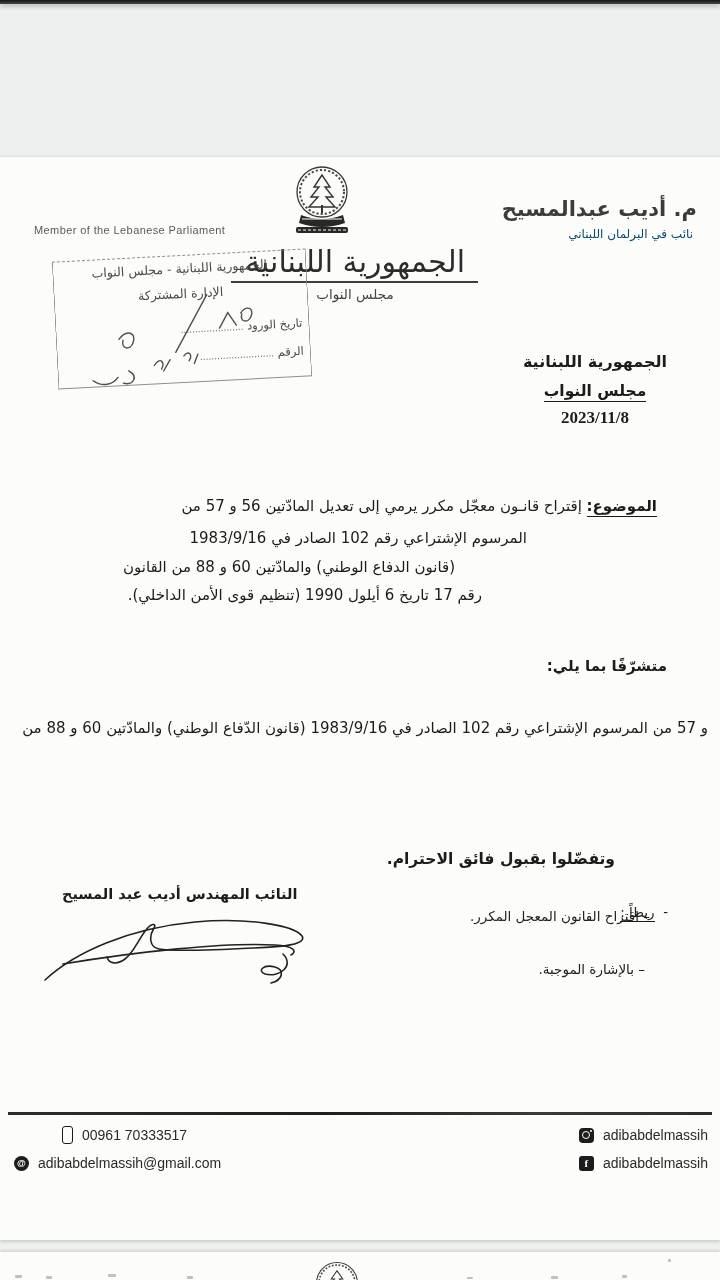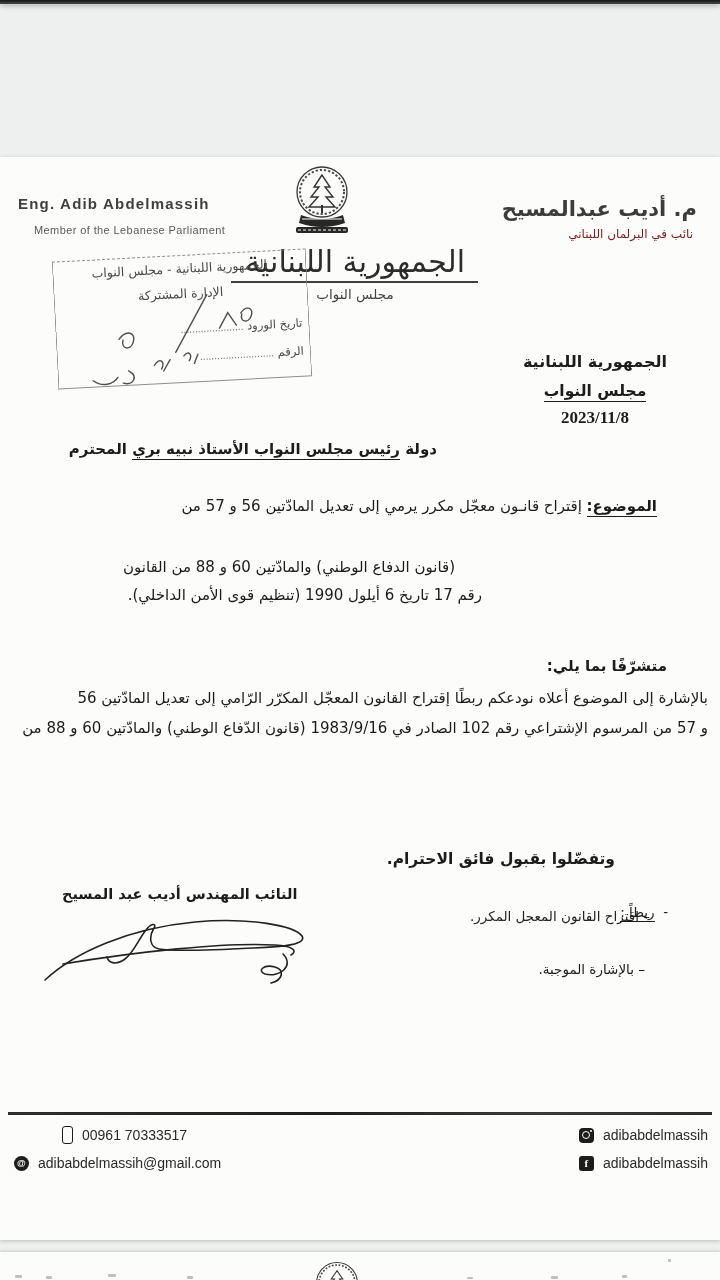--- a/index.html
+++ b/index.html
@@ -12,21 +12,21 @@
   .page2{top:1252px;height:28px;overflow:hidden;box-shadow:0 -1px 3px rgba(0,0,0,.15);}
   .abs{position:absolute;}
   .ar{direction:rtl;white-space:nowrap;}
   .en{font-family:"Liberation Sans",sans-serif;}
   .ul{border-bottom:1.5px solid #1b1b1b;padding-bottom:1px;}
 
   
   .en-name{left:18px;top:194px;font:bold 15px/20px "Liberation Sans",sans-serif;color:#3f3f3f;letter-spacing:1.2px;}
   .en-title{left:22px;top:223px;font:11px/14px "Liberation Sans",sans-serif;color:#5a5a5a;letter-spacing:.4px;padding-left:12px;}
   .ar-name{right:23px;top:196px;font:bold 21px/26px "DejaVu Sans",sans-serif;color:#3c3c3c;}
-  .ar-title{right:27px;top:227px;font:12px/15px "DejaVu Sans",sans-serif;color:#7f1d1d;}
+  .ar-title{right:27px;top:227px;font:12px/15px "DejaVu Sans",sans-serif;color:#0c4a6e;}
   .emblem1{left:289px;top:165px;}
   .lh-title{left:225px;top:245px;width:260px;text-align:center;font:30px/34px "DejaVu Sans",sans-serif;color:#2c2c2c;}
   .lh-underline{left:231px;top:281px;width:247px;height:2px;background:#3f3f3f;}
   .lh-parliament{left:225px;top:286px;width:260px;text-align:center;font:13.5px/16px "DejaVu Sans",sans-serif;color:#444;}
 
   
   .stamp{left:55px;top:255px;width:252px;height:126px;transform:rotate(-3deg);
          border:1px solid #8f8f8f;border-top-style:dashed;color:#4a4a4a;}
   .stamp-l1{left:0;top:5px;width:100%;text-align:center;font:12.5px/16px "DejaVu Sans",sans-serif;direction:rtl;}
   .stamp-l2{left:0;top:30px;width:100%;text-align:center;font:12.5px/16px "DejaVu Sans",sans-serif;direction:rtl;}
@@ -80,21 +80,20 @@
   .emblem2{left:310px;top:4px;}
   .fm{position:absolute;background:#999f9c;opacity:.65;border-radius:1px;}
 </style>
 </head>
 <body>
 
 <div class="scan">
   <div class="top-edge"></div>
   <div class="page page1"></div>
 
-  <div class="abs en-name">Eng. Adib Abdelmassih</div>
   <div class="abs en-title">Member of the Lebanese Parliament</div>
   <div class="abs ar ar-name" lang="ar">م. أديب عبدالمسيح</div>
   <div class="abs ar ar-title" lang="ar">نائب في البرلمان اللبناني</div>
 
   <svg class="abs emblem1" width="66" height="77" viewBox="0 0 66 77">
     <circle cx="33" cy="27" r="25" fill="none" stroke="#3a3a3a" stroke-width="1.3"></circle>
     <circle cx="33" cy="27" r="22" fill="none" stroke="#4a4a4a" stroke-width="2" stroke-dasharray="2.2,2"></circle>
     <path d="M33,10 L25,22 H30 L22,32 H29 L20,42 H46 L37,32 H44 L36,22 H41 Z" fill="none" stroke="#333" stroke-width="1.4"></path>
     <line x1="33" y1="40" x2="33" y2="48" stroke="#333" stroke-width="2"></line>
     <path d="M12,50 Q33,58 54,50 L56,58 Q33,66 10,58 Z" fill="#282828"></path>
@@ -131,32 +130,29 @@
         <path d="M70,112 c10,6 4,15 -6,12"></path>
         <path d="M34,120 c9,7 20,5 25,-2"></path>
       </g>
     </svg>
   </div>
 
   <div class="abs ar ref ref-republic" lang="ar">الجمهورية اللبنانية</div>
   <div class="abs ar ref ref-parliament" lang="ar"><span class="ul">مجلس النواب</span></div>
   <div class="abs ref ref-date">2023/11/8</div>
 
-  <div class="abs ar addressee" lang="ar">
-    <span>دولة </span><span class="ul">رئيس مجلس النواب الأستاذ نبيه بري</span><span> المحترم</span>
-  </div>
 
   <div class="abs ar subj subj1" lang="ar">
     <span class="subj-label ul">الموضوع:</span><span> إقتراح قانـون معجّل مكرر يرمي إلى تعديل المادّتين 56 و 57 من</span>
   </div>
+  <div class="abs ar subj subj2" lang="ar">المرسوم الإشتراعي رقم 102 الصادر في 1983/9/16</div>
   <div class="abs ar subj subj3" lang="ar">(قانون الدفاع الوطني) والمادّتين 60 و 88 من القانون</div>
   <div class="abs ar subj subj4" lang="ar">رقم 17 تاريخ 6 أيلول 1990 (تنظيم قوى الأمن الداخلي).</div>
 
   <div class="abs ar salutation" lang="ar">متشرّفًا بما يلي:</div>
-  <div class="abs ar bodyline bl1" lang="ar">بالإشارة إلى الموضوع أعلاه نودعكم ربطًا إقتراح القانون المعجّل المكرّر الرّامي إلى تعديل المادّتين 56</div>
   <div class="abs ar bodyline bl2" lang="ar">و 57 من المرسوم الإشتراعي رقم 102 الصادر في 1983/9/16 (قانون الدّفاع الوطني) والمادّتين 60 و 88 من</div>
   <div class="abs ar sig-name" lang="ar">النائب المهندس أديب عبد المسيح</div>
 
   <div class="abs ar closing" lang="ar">وتفضّلوا بقبول فائق الاحترام.</div>
   <svg class="abs sig-svg" width="290" height="92" viewBox="0 0 290 92">
     <g fill="none" stroke="#222" stroke-width="1.6" stroke-linecap="round">
       <path d="M10,78 C40,50 95,26 160,20 C215,15 260,24 267,34 C272,42 250,45 218,46 C180,48 140,50 124,47 C114,45 114,34 119,26 C122,21 116,21 111,28 C103,38 99,50 90,57 C82,63 74,62 72,55"></path>
       <path d="M28,62 C100,50 190,40 240,43 C258,44 263,49 256,53"></path>
       <path d="M248,52 C260,64 244,76 230,72 C222,69 228,62 240,65 C250,68 248,78 236,81"></path>
     </g>

